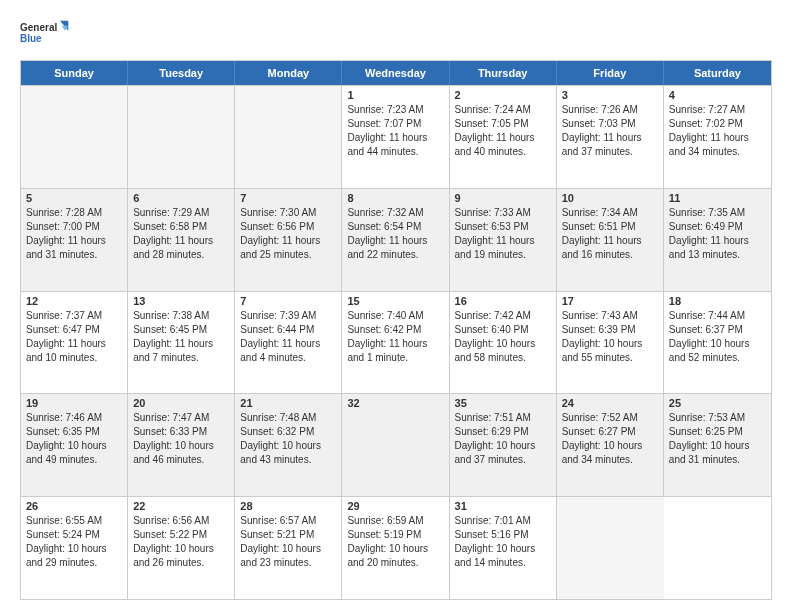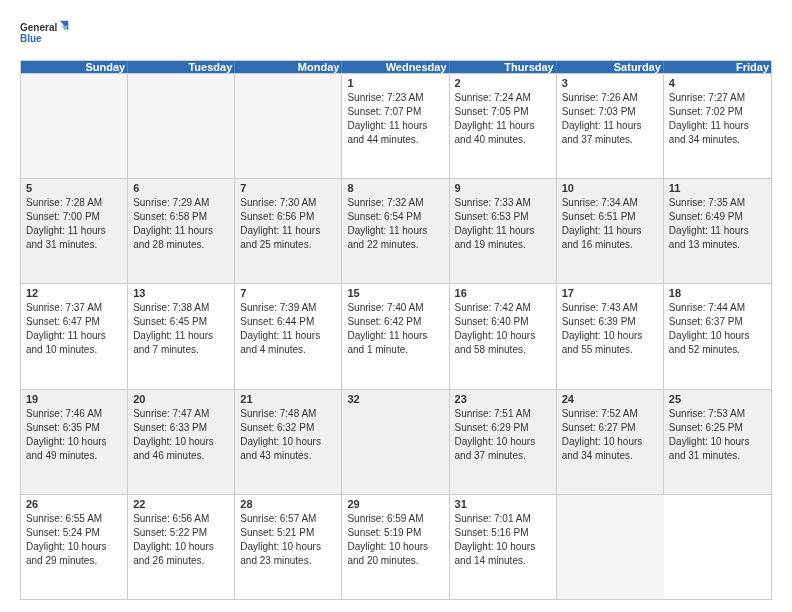--- a/index.html
+++ b/index.html
@@ -49,22 +49,22 @@
     }
     .cal-header-row {
       display: grid;
       grid-template-columns: repeat(7, 1fr);
       background: #2e6db4;
     }
     .cal-header-cell {
       color: #fff;
       font-size: 11px;
       font-weight: bold;
-      text-align: right;
-      padding: 0 2px;
+      text-align: center;
+      padding: 6px 2px;
       border-right: 1px solid #4a85c4;
     }
     .cal-header-cell:last-child { border-right: none; }
     .cal-body {
       display: flex;
       flex-direction: column;
       flex: 1;
     }
     .cal-row {
       display: grid;
@@ -115,22 +115,22 @@
     </div>
   </div>
 
   <div class="calendar">
     <div class="cal-header-row">
     <div class="cal-header-cell">Sunday</div>
         <div class="cal-header-cell">Tuesday</div>
         <div class="cal-header-cell">Monday</div>
         <div class="cal-header-cell">Wednesday</div>
         <div class="cal-header-cell">Thursday</div>
+        <div class="cal-header-cell">Friday</div>
         <div class="cal-header-cell">Saturday</div>
-        <div class="cal-header-cell">Friday</div>
       </div>
     <div class="cal-body">
     <div class="cal-row">
           <div class="cal-cell empty"></div>
           <div class="cal-cell empty"></div>
           <div class="cal-cell empty"></div>
           <div class="cal-cell">
             <div class="day-number">1</div>
             <div class="day-info">Sunrise: 7:23 AM<br>Sunset: 7:07 PM<br>Daylight: 11 hours and 44 minutes.</div>
           </div>
@@ -217,21 +217,21 @@
             <div class="day-info">Sunrise: 7:47 AM<br>Sunset: 6:33 PM<br>Daylight: 10 hours and 46 minutes.</div>
           </div>
           <div class="cal-cell shaded">
             <div class="day-number">21</div>
             <div class="day-info">Sunrise: 7:48 AM<br>Sunset: 6:32 PM<br>Daylight: 10 hours and 43 minutes.</div>
           </div>
           <div class="cal-cell shaded">
             <div class="day-number">32</div>
           </div>
           <div class="cal-cell shaded">
-            <div class="day-number">23</div>
+            <div class="day-number">35</div>
             <div class="day-info">Sunrise: 7:51 AM<br>Sunset: 6:29 PM<br>Daylight: 10 hours and 37 minutes.</div>
           </div>
           <div class="cal-cell shaded">
             <div class="day-number">24</div>
             <div class="day-info">Sunrise: 7:52 AM<br>Sunset: 6:27 PM<br>Daylight: 10 hours and 34 minutes.</div>
           </div>
           <div class="cal-cell shaded">
             <div class="day-number">25</div>
             <div class="day-info">Sunrise: 7:53 AM<br>Sunset: 6:25 PM<br>Daylight: 10 hours and 31 minutes.</div>
           </div>

